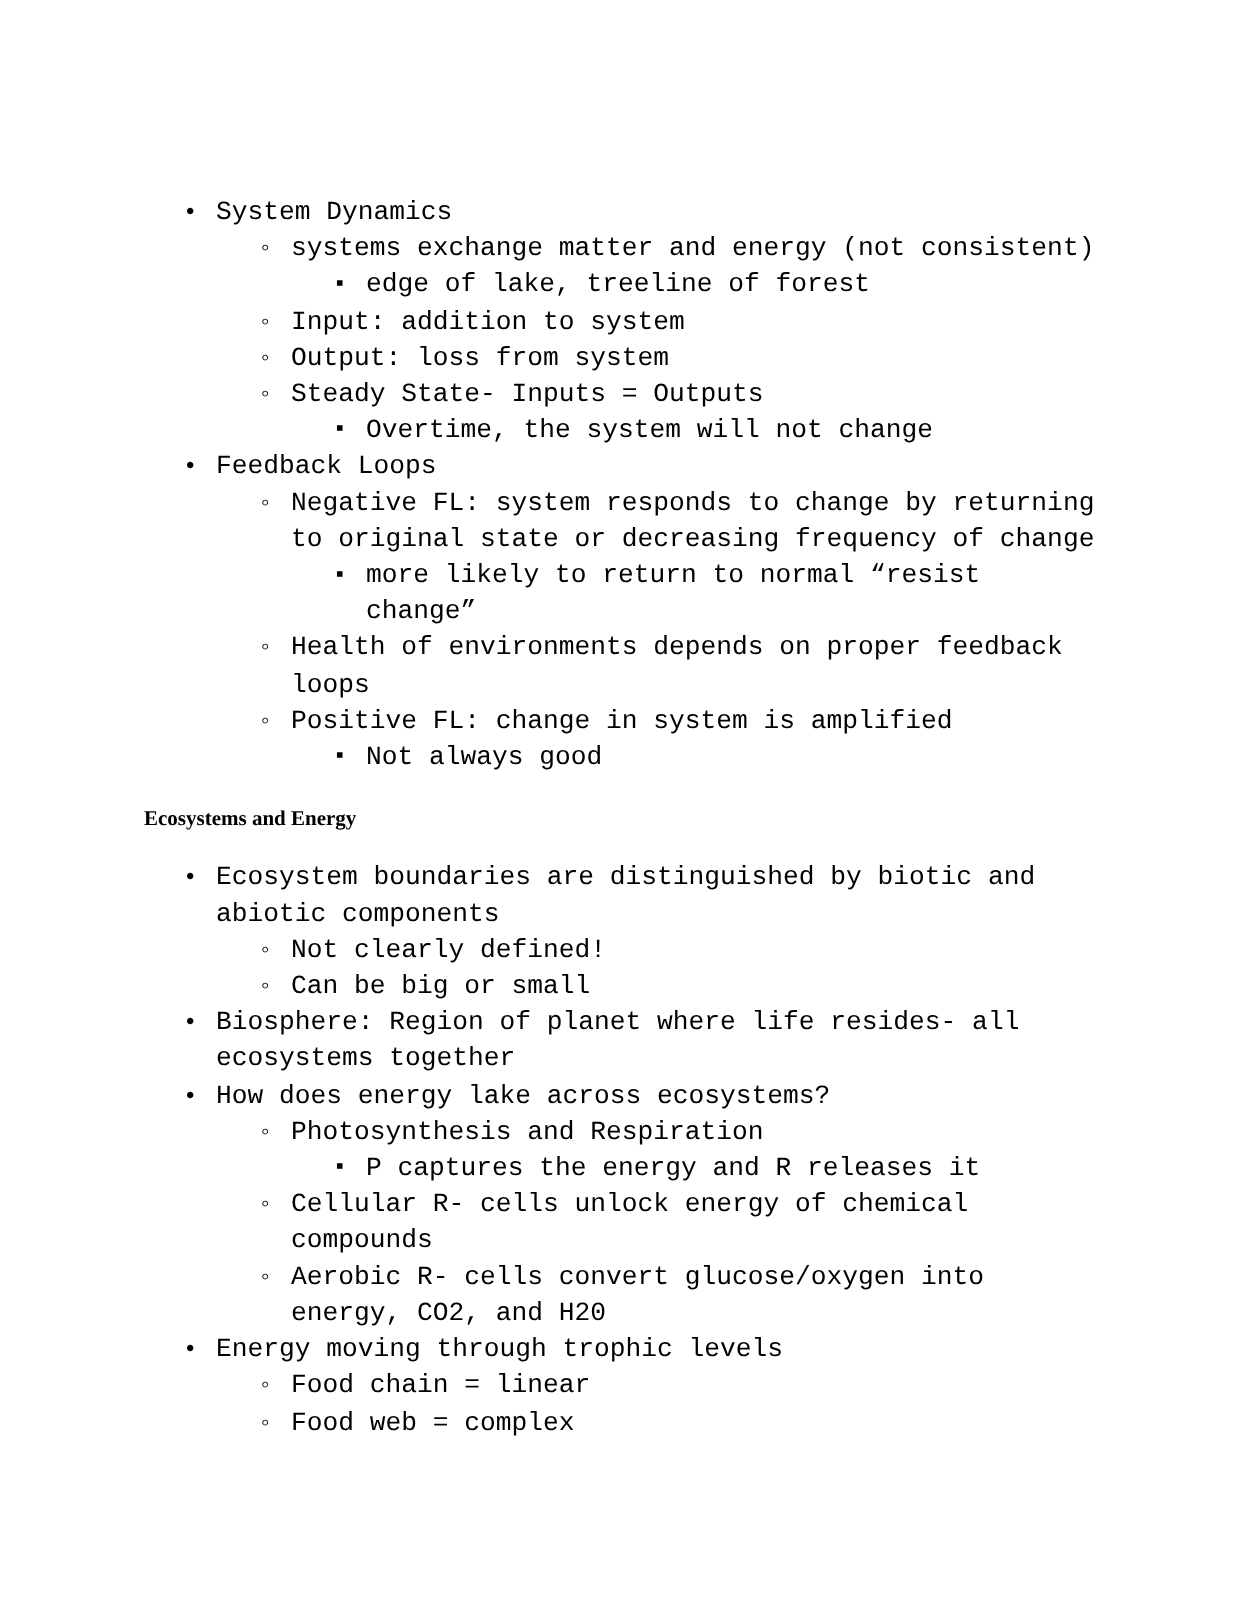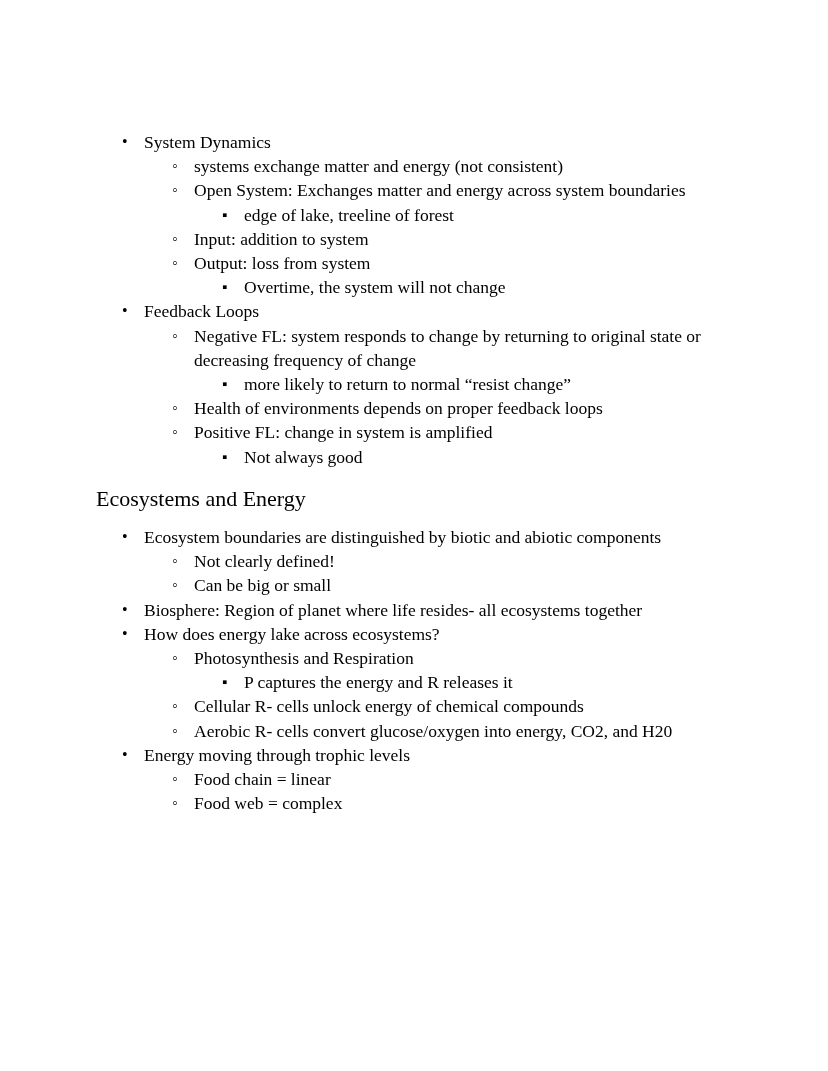--- a/index.html
+++ b/index.html
@@ -70,57 +70,58 @@
     content: "\25AA";
     position: absolute;
     left: -22px;
     top: 0;
     font-size: 15px;
     line-height: 24.2px;
   }
   .txt {
     display: block;
     position: relative;
+    font-family: Liberation Mono, monospace;
   }
   .section-heading {
-    font-weight: normal;
-    font-size: 22px;
+    font-weight: bold;
+    font-size: 14px;
     line-height: 24.2px;
     margin: 18px 0 14px 0;
     padding: 0;
   }
 </style>
 </head>
 <body>
 
 <div class="page">
 
   <ul class="lvl1">
 
     <li>
       <span class="txt">System Dynamics</span>
       <ul class="lvl2">
         <li>
           <span class="txt">systems exchange matter and energy (not consistent)</span>
         </li>
         <li>
-          <span class="txt">Open System: Exchanges matter and energy across system boundaries</span>
           <ul class="lvl3">
             <li>
               <span class="txt">edge of lake, treeline of forest</span>
             </li>
           </ul>
         </li>
         <li>
           <span class="txt">Input: addition to system</span>
         </li>
         <li>
           <span class="txt">Output: loss from system</span>
         </li>
         <li>
+          <span class="txt">Steady State- Inputs = Outputs</span>
           <ul class="lvl3">
             <li>
               <span class="txt">Overtime, the system will not change</span>
             </li>
           </ul>
         </li>
       </ul>
     </li>
 
     <li>

